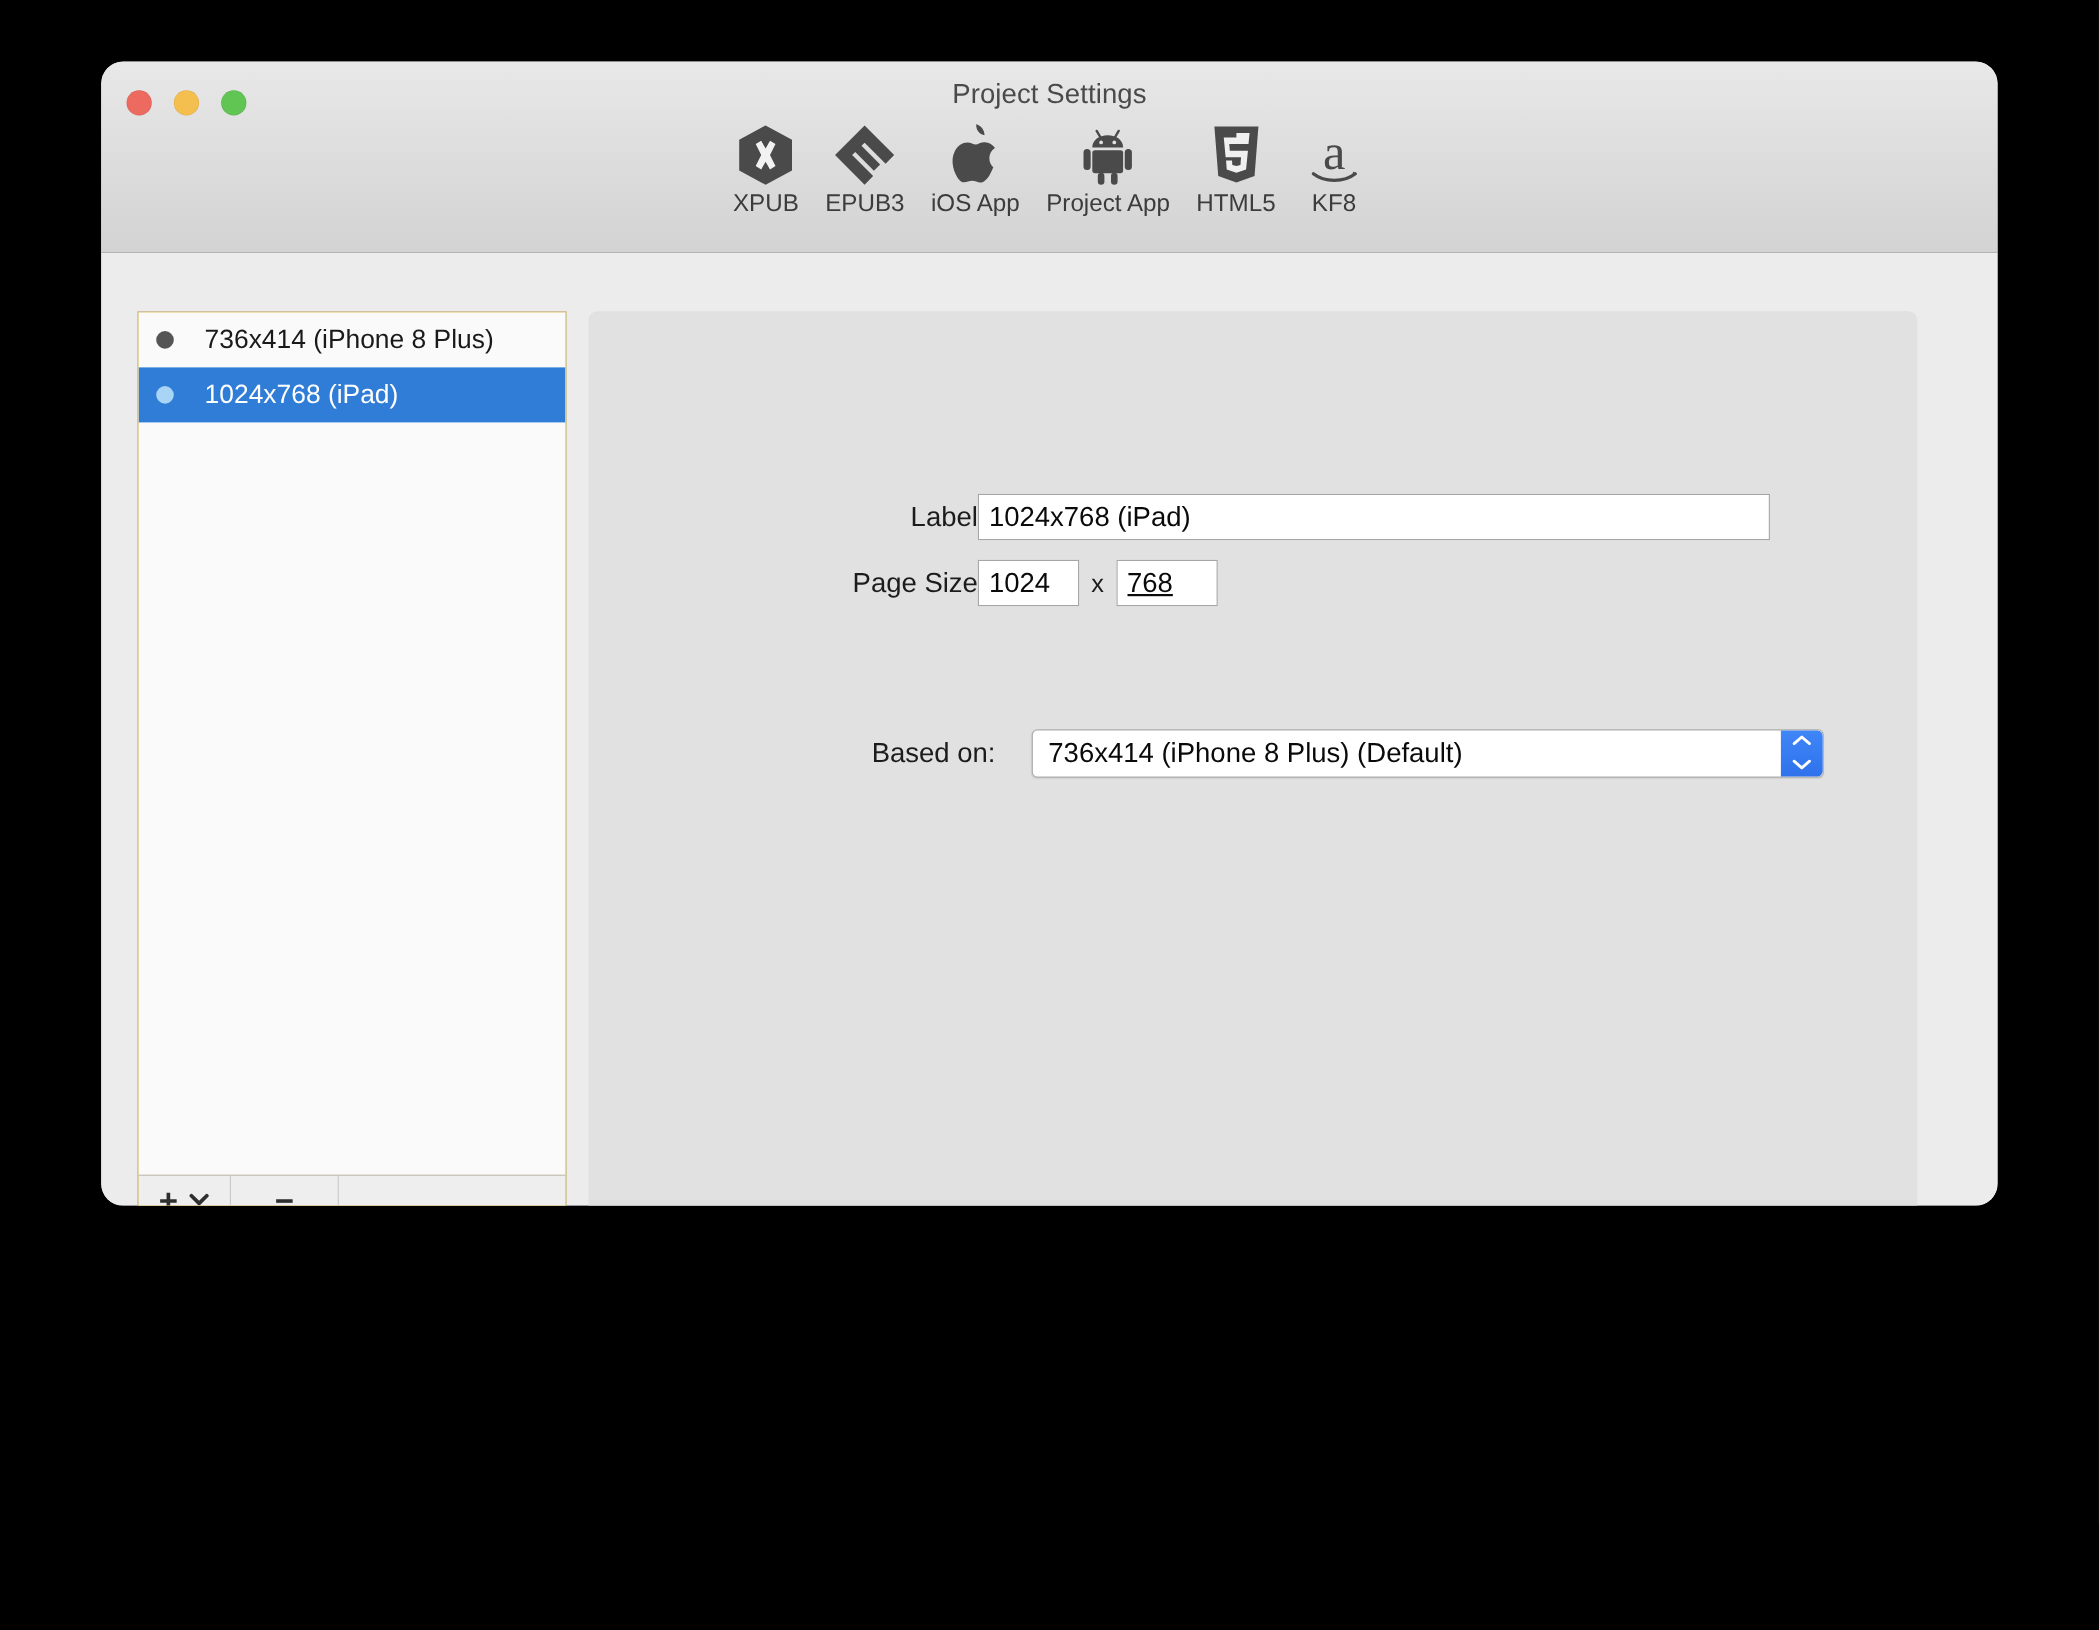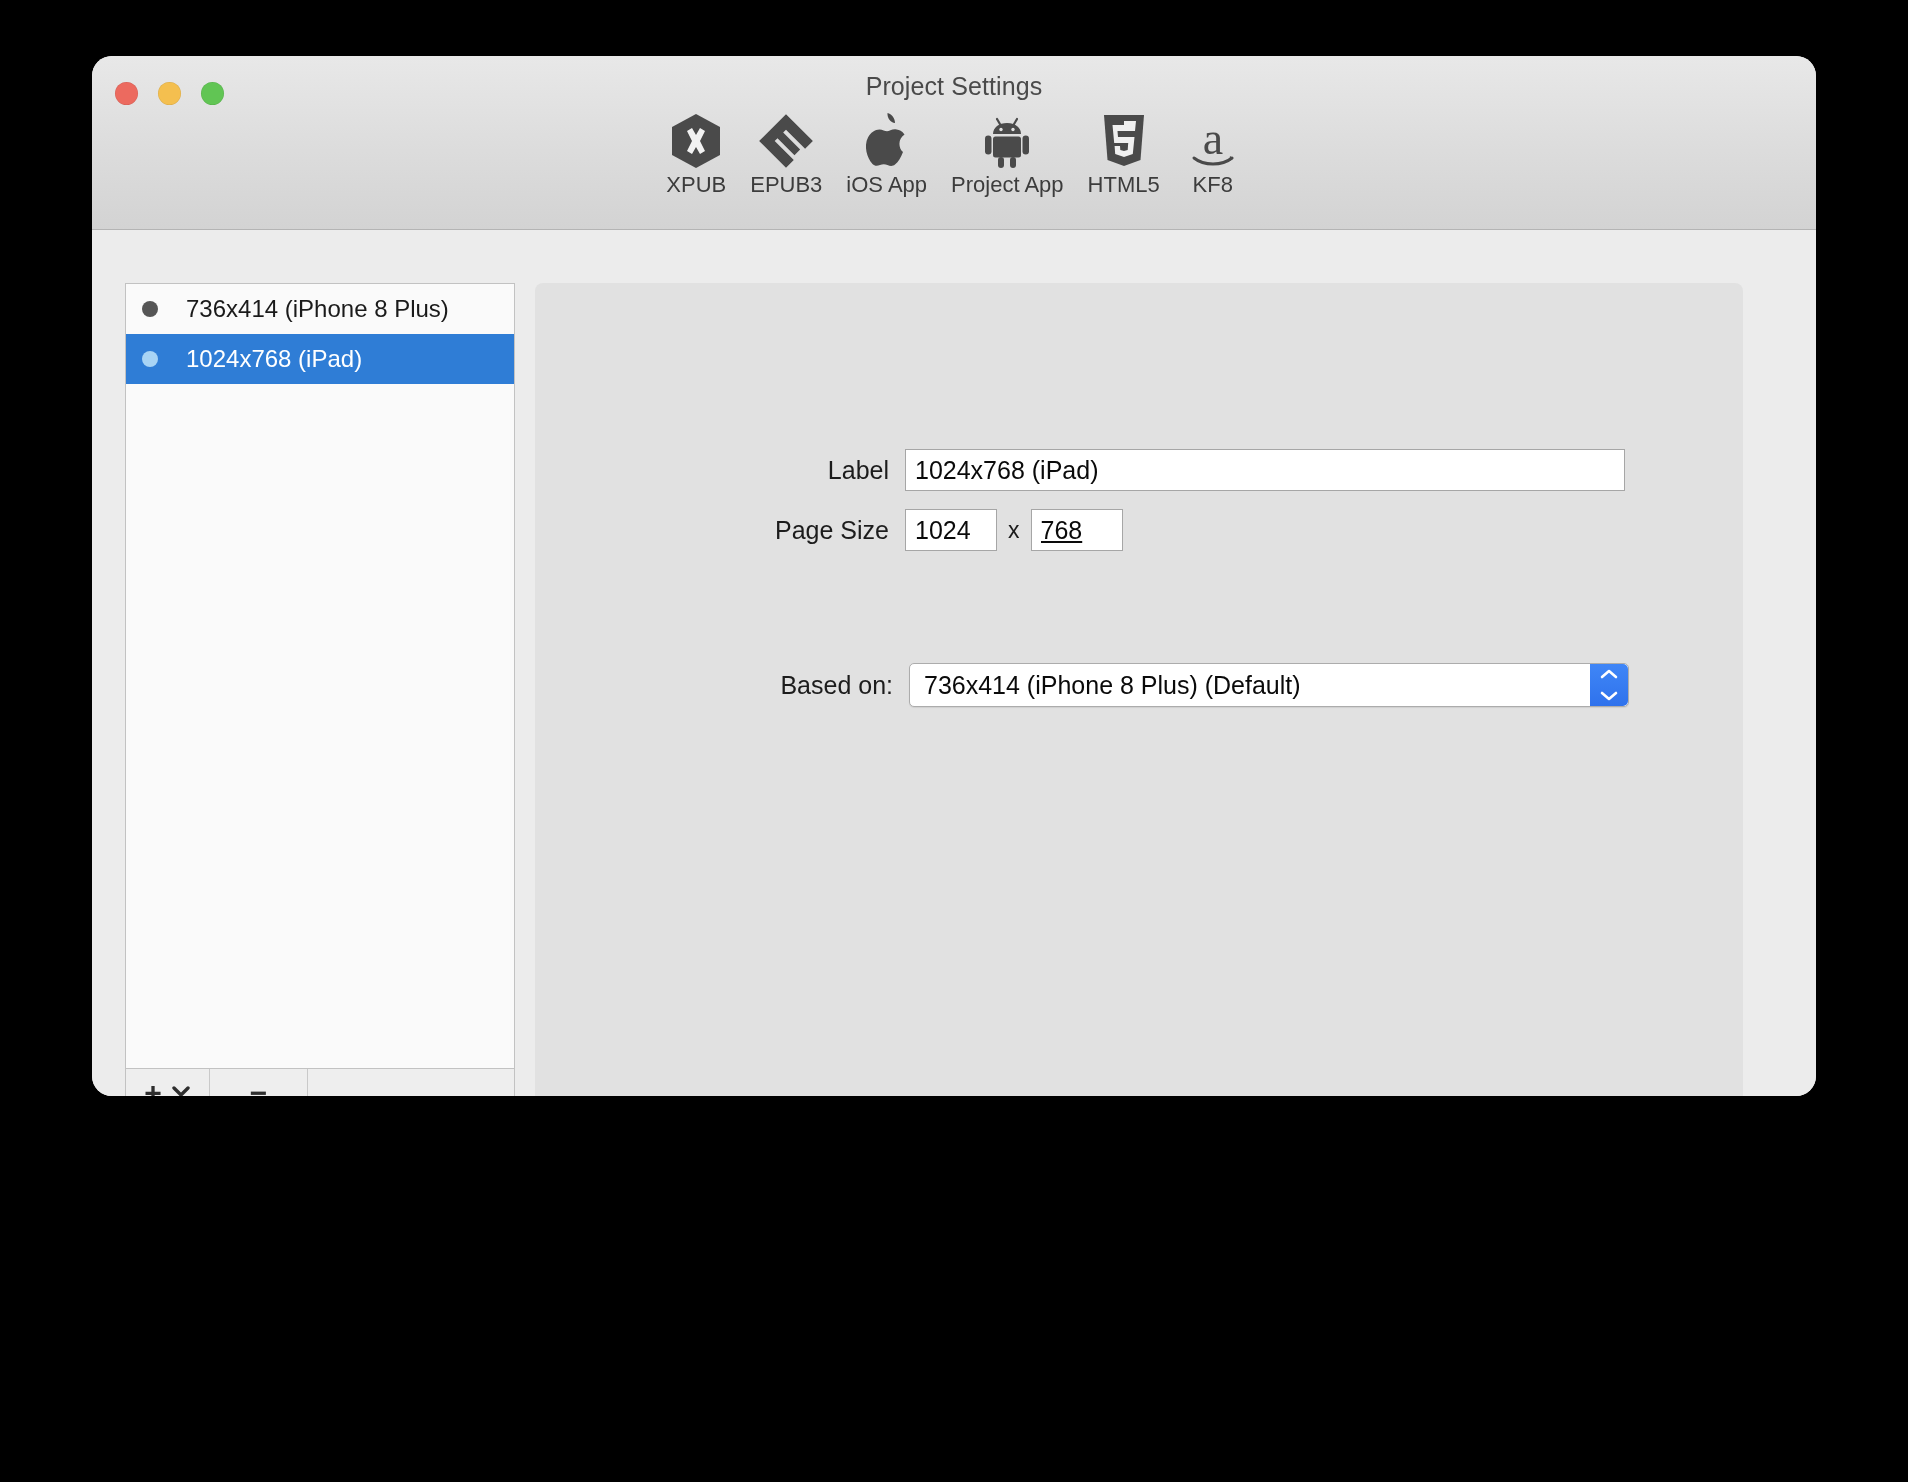--- a/index.html
+++ b/index.html
@@ -144,21 +144,20 @@
     border-radius: 8px;
   }
 
   .form-row {
     position: absolute;
     display: flex; align-items: center;
   }
   .form-label {
     font-size: 25px; color: #1c1c1c;
     text-align: right;
-    margin-right: 16px;
     white-space: nowrap;
   }
   .text-input {
     background: #ffffff;
     border: 1px solid #a6a6a6;
     font-family: "Liberation Sans", sans-serif;
     font-size: 25px;
     color: #0a0a0a;
     padding: 0 9px;
     height: 42px;
@@ -172,21 +171,21 @@
 
   #row-pagesize { left: 0px; top: 226px; width: 100%; }
   #row-pagesize .form-label { width: 354px; }
   #input-width  { width: 92px; }
   #input-height { width: 92px; text-decoration: underline; }
   .x-sep {
     font-size: 23px; color: #1c1c1c;
     margin: 0 11px;
   }
 
-  #row-basedon { left: 4px; top: 380px; width: 100%; }
+  #row-basedon { left: 16px; top: 380px; width: 100%; gap: 33px; }
   #row-basedon .form-label { width: 354px; }
 
   .popup-button {
     position: relative;
     width: 720px; height: 44px;
     background: #ffffff;
     border: 1px solid #acacac;
     border-radius: 5px;
     display: flex; align-items: center;
     box-shadow: 0 1px 1px rgba(0,0,0,.08);

